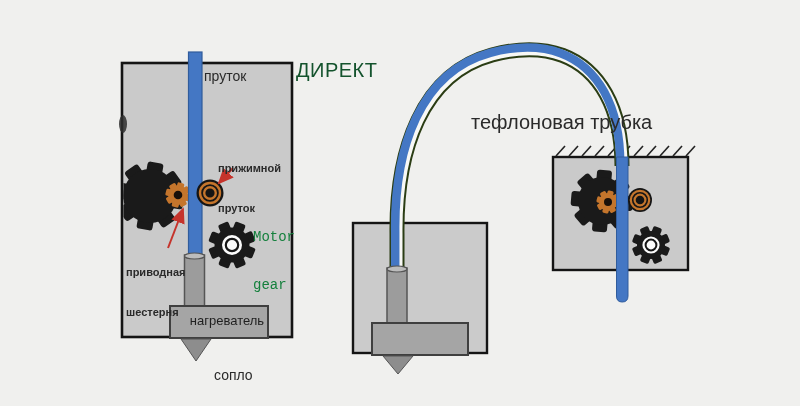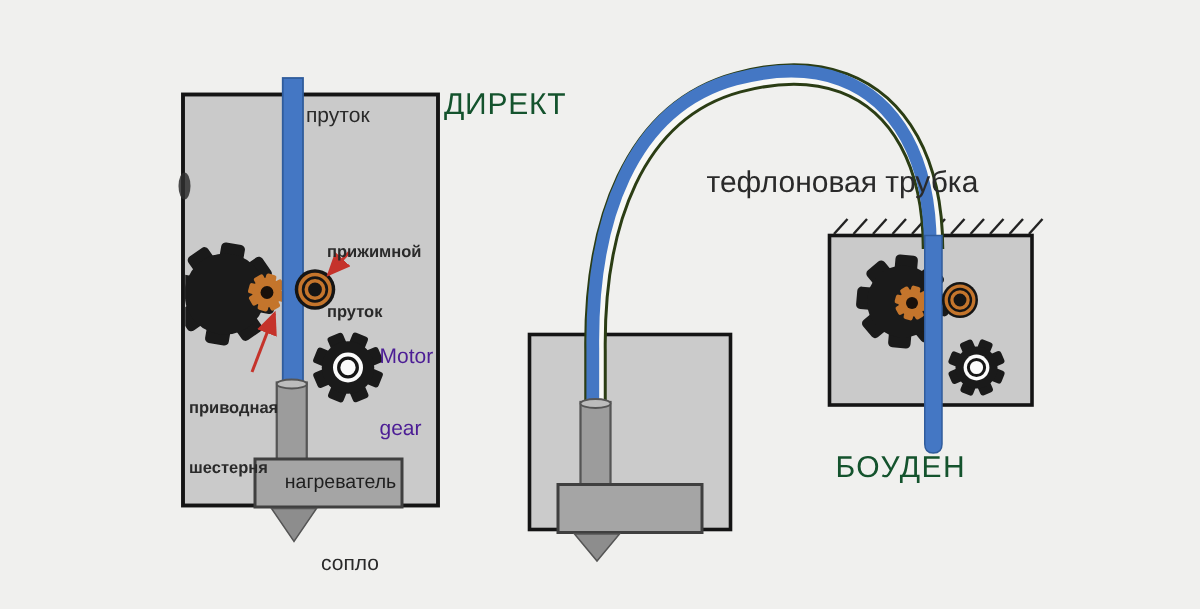--- a/index.html
+++ b/index.html
@@ -2,21 +2,21 @@
 <html><head>
 <meta charset="utf-8">
 <style>
   html,body{margin:0;padding:0;}
   body{background:#e8e8e6;font-family:"Liberation Sans",sans-serif;}
   #canvas{position:relative;width:800px;height:406px;background:#f0f0ee;overflow:hidden;}
   #scene{position:absolute;left:0;top:0;}
   .lbl{position:absolute;color:#2a2a2a;font-size:13.5px;line-height:1.2;white-space:pre;}
   .title{position:absolute;color:#14532d;font-size:20px;letter-spacing:0.5px;white-space:nowrap;}
   .small{font-size:11px;font-weight:bold;}
-  .serif{font-family:Liberation Sans, sans-serif;font-size:14px;color:#4c1d95;line-height:1.15;}
+  .serif{font-family:Liberation Mono, monospace;font-size:14px;color:#15803d;line-height:1.15;}
   .center{text-align:center;}
 </style>
 </head>
 <body>
 
 <div id="canvas">
 
   <svg id="scene" width="800" height="406" viewBox="0 0 800 406">
     <defs>
       <marker id="ah" markerWidth="10" markerHeight="8" refX="7" refY="3.5" orient="auto">
@@ -162,21 +162,20 @@
       <circle cx="640" cy="200" r="12" fill="#151515"></circle>
       <circle cx="640" cy="200" r="9.2" fill="none" stroke="#c4752c" stroke-width="2.2"></circle>
       <circle cx="640" cy="200" r="5.4" fill="none" stroke="#c4752c" stroke-width="2.2"></circle>
     </g>
 
     <line x1="168" y1="248" x2="183" y2="209" stroke="#c5332b" stroke-width="2" marker-end="url(#ah)"></line>
     <line x1="233" y1="168" x2="219" y2="183" stroke="#c5332b" stroke-width="2" marker-end="url(#ah)"></line>
   </svg>
 
   <div class="title" style="left:296px;top:59px;">ДИРЕКТ</div>
-  <div class="title" style="left:557px;top:301px;letter-spacing:1px;">БОУДЕН</div>
 
   <div class="lbl" style="left:204px;top:68px;font-size:14px;">пруток</div>
 
   <div class="lbl small" style="left:218px;top:136px;">
     <div>прижимной</div>
     <div>пруток</div>
   </div>
 
   <div class="lbl serif" style="left:253px;top:197px;">
     <div>Motor</div>

